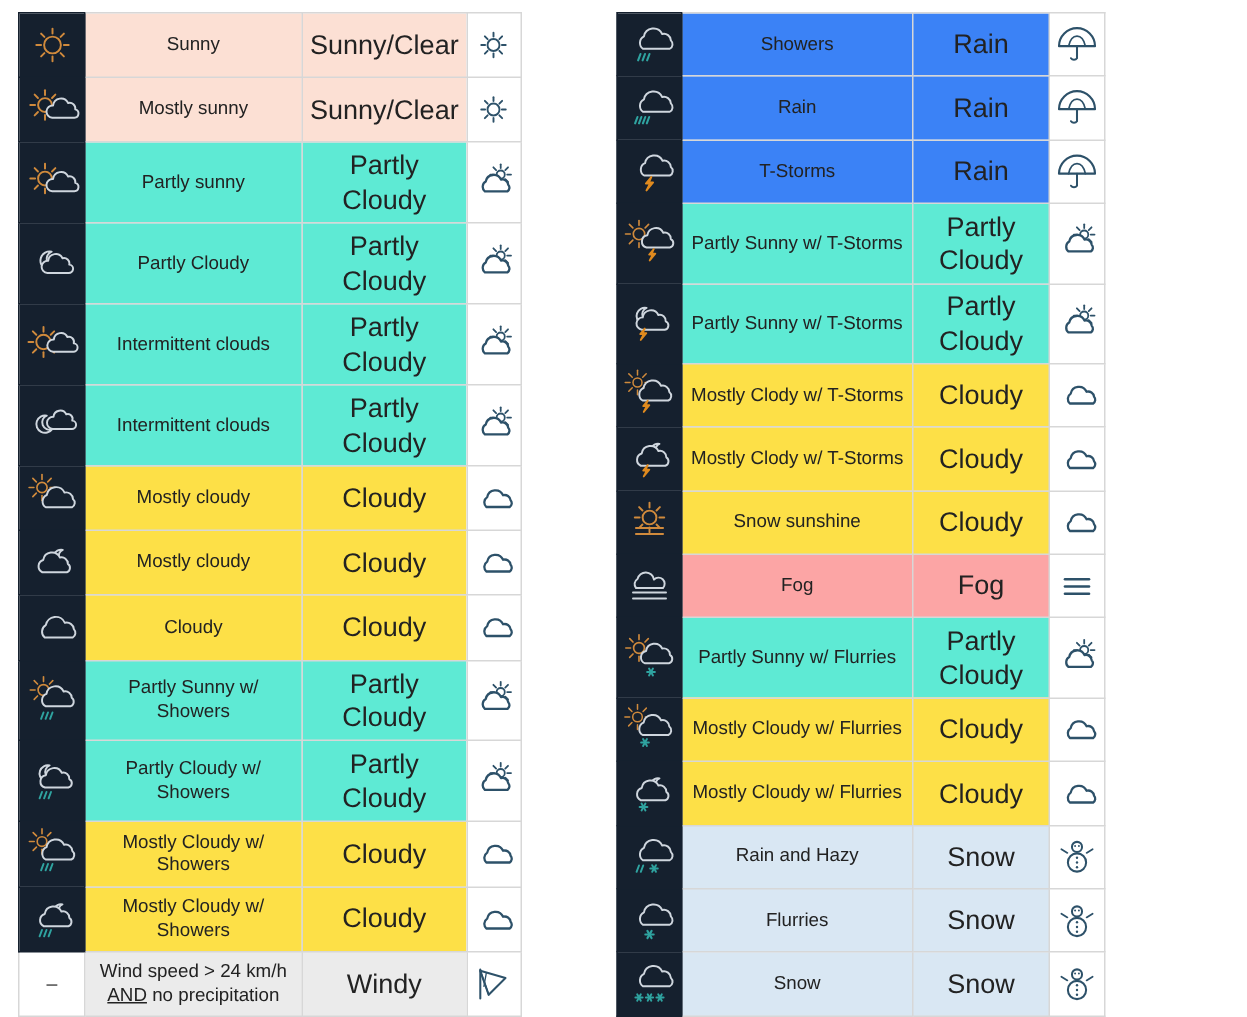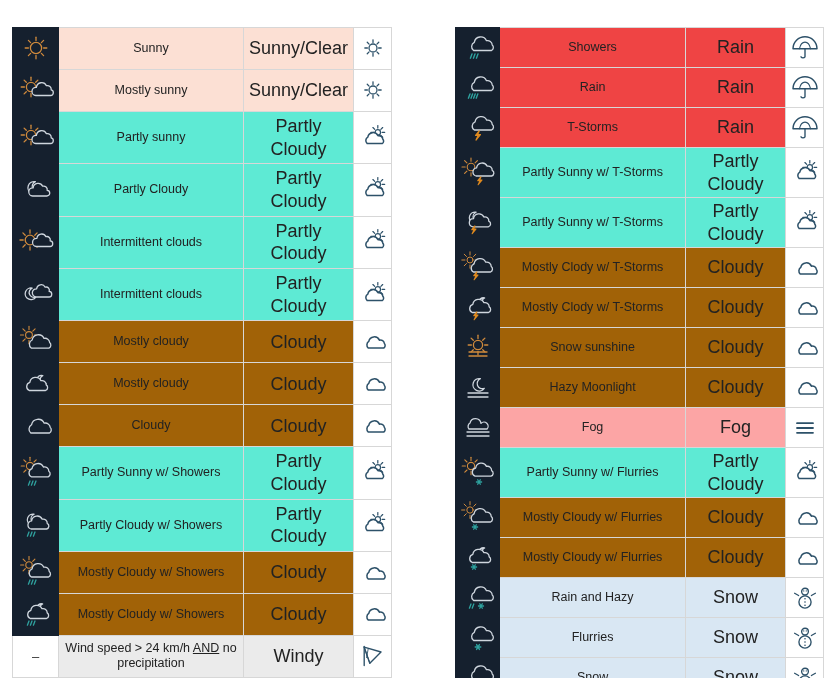--- a/index.html
+++ b/index.html
@@ -11,24 +11,24 @@
   body {
     width: 831px;
     height: 678px;
     font-family: "Liberation Sans", sans-serif;
     position: relative;
     overflow: hidden;
   }
   .board {
     position: absolute;
     left: 0; top: 0;
-    width: 831px; height: 678px;
+    width: 737px; height: 678px;
     display: flex;
     gap: 63px;
-    padding: 27px 0 0 12px;
+    padding: 8px 0 0 12px;
     box-sizing: border-box;
   }
   .wx-table {
     border-collapse: collapse;
     table-layout: fixed;
   }
   .wx-table td {
     padding: 0;
     margin: 0;
     border: 1px solid #d7d7d7;
@@ -75,22 +75,22 @@
   
   td.out {
     background: #ffffff;
     text-align: center;
     line-height: 0;
   }
 
   
   .bg-sunny  { background: #fce0d4; }
   .bg-pcloud { background: #5eead4; }
-  .bg-cloudy { background: #a16207; }
-  .bg-rain   { background: #ef4444; }
+  .bg-cloudy { background: #fde047; }
+  .bg-rain   { background: #3b82f6; }
   .bg-snow   { background: #d9e7f3; }
   .bg-fog    { background: #fca5a5; }
   .bg-windy  { background: #ebebeb; }
 
   .u { text-decoration: underline; }
 
   svg { display: block; margin: 0 auto; }
 </style>
 </head>
 <body>
@@ -546,32 +546,20 @@
                 <line x1="11" y1="25" x2="29" y2="25" stroke="#d08a3c" stroke-width="1.4"></line>
               </svg></span></td>
           <td class="desc bg-cloudy">Snow sunshine</td>
           <td class="grp bg-cloudy">Cloudy</td>
           <td class="out"><span><svg width="32" height="28" viewBox="0 0 40 34" fill="none" stroke-linecap="round" stroke-linejoin="round">
                 <path d="M 14 24.5 a 5.25 5.25 0 0 1 0.75 -8.2 a 7 7 0 0 1 13.25 -1.6 a 5 5 0 0 1 6.25 4.2 a 3.75 3.75 0 0 1 -0.75 5.6 Z" stroke="#2d5169" stroke-width="1.9" fill="none"></path>
               </svg></span></td>
         </tr>
         <tr>
           <td class="src"><span><svg width="40" height="34" viewBox="0 0 40 34" fill="none" stroke-linecap="round" stroke-linejoin="round">
-                <path d="M 22.41 7.73 a 6.2 6.2 0 1 0 3.844 9.610000000000001 a 5.084 5.084 0 1 1 -3.844 -9.610000000000001 Z" stroke="#cfd6de" stroke-width="1.3" fill="none"></path>
-                <line x1="10" y1="22" x2="30" y2="22" stroke="#cfd6de" stroke-width="1.3"></line>
-                <line x1="10" y1="26" x2="30" y2="26" stroke="#cfd6de" stroke-width="1.3"></line>
-              </svg></span></td>
-          <td class="desc bg-cloudy">Hazy Moonlight</td>
-          <td class="grp bg-cloudy">Cloudy</td>
-          <td class="out"><span><svg width="32" height="28" viewBox="0 0 40 34" fill="none" stroke-linecap="round" stroke-linejoin="round">
-                <path d="M 14 24.5 a 5.25 5.25 0 0 1 0.75 -8.2 a 7 7 0 0 1 13.25 -1.6 a 5 5 0 0 1 6.25 4.2 a 3.75 3.75 0 0 1 -0.75 5.6 Z" stroke="#2d5169" stroke-width="1.9" fill="none"></path>
-              </svg></span></td>
-        </tr>
-        <tr>
-          <td class="src"><span><svg width="40" height="34" viewBox="0 0 40 34" fill="none" stroke-linecap="round" stroke-linejoin="round">
                 <path d="M 11 18 a 4 4 0 0 1 1 -6 a 5.6 5.6 0 0 1 11 0.4 a 3.6 3.6 0 0 1 6 5.6 Z" stroke="#cfd6de" stroke-width="1.3" fill="none"></path>
                 <line x1="9" y1="21" x2="31" y2="21" stroke="#cfd6de" stroke-width="1.3"></line>
                 <line x1="9" y1="25" x2="31" y2="25" stroke="#cfd6de" stroke-width="1.3"></line>
               </svg></span></td>
           <td class="desc bg-fog">Fog</td>
           <td class="grp bg-fog">Fog</td>
           <td class="out"><span><svg width="32" height="28" viewBox="0 0 40 34" fill="none" stroke-linecap="round" stroke-linejoin="round">
                 <line x1="10" y1="11" x2="30" y2="11" stroke="#2d5169" stroke-width="2.2"></line>
                 <line x1="10" y1="17" x2="30" y2="17" stroke="#2d5169" stroke-width="2.2"></line>
                 <line x1="10" y1="23" x2="30" y2="23" stroke="#2d5169" stroke-width="2.2"></line>

